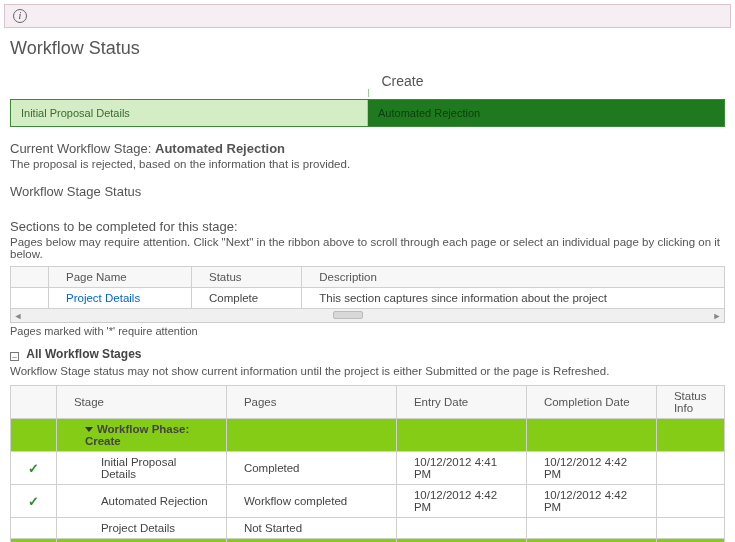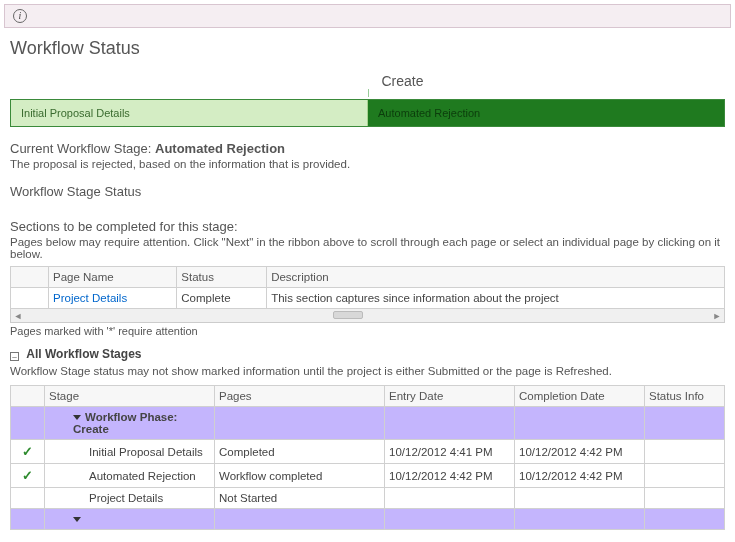--- a/index.html
+++ b/index.html
@@ -63,21 +63,21 @@
   .desc-text { margin: 0 10px; font-size: 11.5px; color: #555; }
   .section-block { margin: 6px 10px 0 10px; }
   table.grid {
     width: 100%;
     border-collapse: collapse;
     margin-top: 4px;
     font-size: 11.5px;
   }
   table.grid th, table.grid td {
     border: 1px solid #d0d0d0;
-    padding: 4px 4px;
+    padding: 4px 17px;
     text-align: left;
     vertical-align: middle;
   }
   table.grid th {
     background: #f7f7f7;
     font-weight: 400;
     color: #555;
   }
   .narrow-col { width: 38px; }
   a.link { color: #0066cc; text-decoration: none; }
@@ -95,21 +95,21 @@
   .sb-track { flex:1; position:relative; height:100%; }
   .sb-thumb { position:absolute; left:45%; width:30px; height:8px; top:2px; background:#d8d8d8; border:1px solid #bbb; border-radius:2px; }
   .footnote { font-size: 11px; color: #555; margin: 2px 10px 10px 10px; }
   .toggle-heading { margin: 6px 10px 4px 10px; font-size: 12px; }
   .toggle-heading .tri {
     display:inline-block; width:9px; height:9px;
     border:1px solid #777; margin-right:4px;
     position:relative; top:1px;
     font-size:8px; line-height:8px; text-align:center;
   }
-  .phase-row td { background: #c4b5fd; font-weight: 600; }
+  .phase-row td { background: #84cc16; font-weight: 600; }
   .phase-row .caret {
     display:inline-block; width:0; height:0;
     border-left:4px solid transparent;
     border-right:4px solid transparent;
     border-top:5px solid #333;
     margin-right:4px; position:relative; top:-1px;
   }
   .check-icon { color: #2e8b2e; font-weight: bold; font-size:13px; }
   .indent1 { padding-left: 28px !important; }
   .indent2 { padding-left: 44px !important; }
@@ -178,21 +178,21 @@
       </span>
     <span class="sb-arrow">►</span>
   </div>
 </div>
 <div class="footnote">Pages marked with '*' require attention</div>
 
 <div class="toggle-heading">
   <span class="tri">–</span>
   <b>All Workflow Stages</b>
 </div>
-<div class="desc-text">Workflow Stage status may not show marked information until the project is either Submitted or the page is Refreshed.</div>
+<div class="desc-text">Workflow Stage status may not show current information until the project is either Submitted or the page is Refreshed.</div>
 
 <div class="stages-table-wrap">
 <table class="grid" style="margin-top:8px">
   <colgroup>
     <col style="width:34px">
         <col style="width:170px">
         <col style="width:170px">
         <col style="width:130px">
         <col style="width:130px">
         <col>

